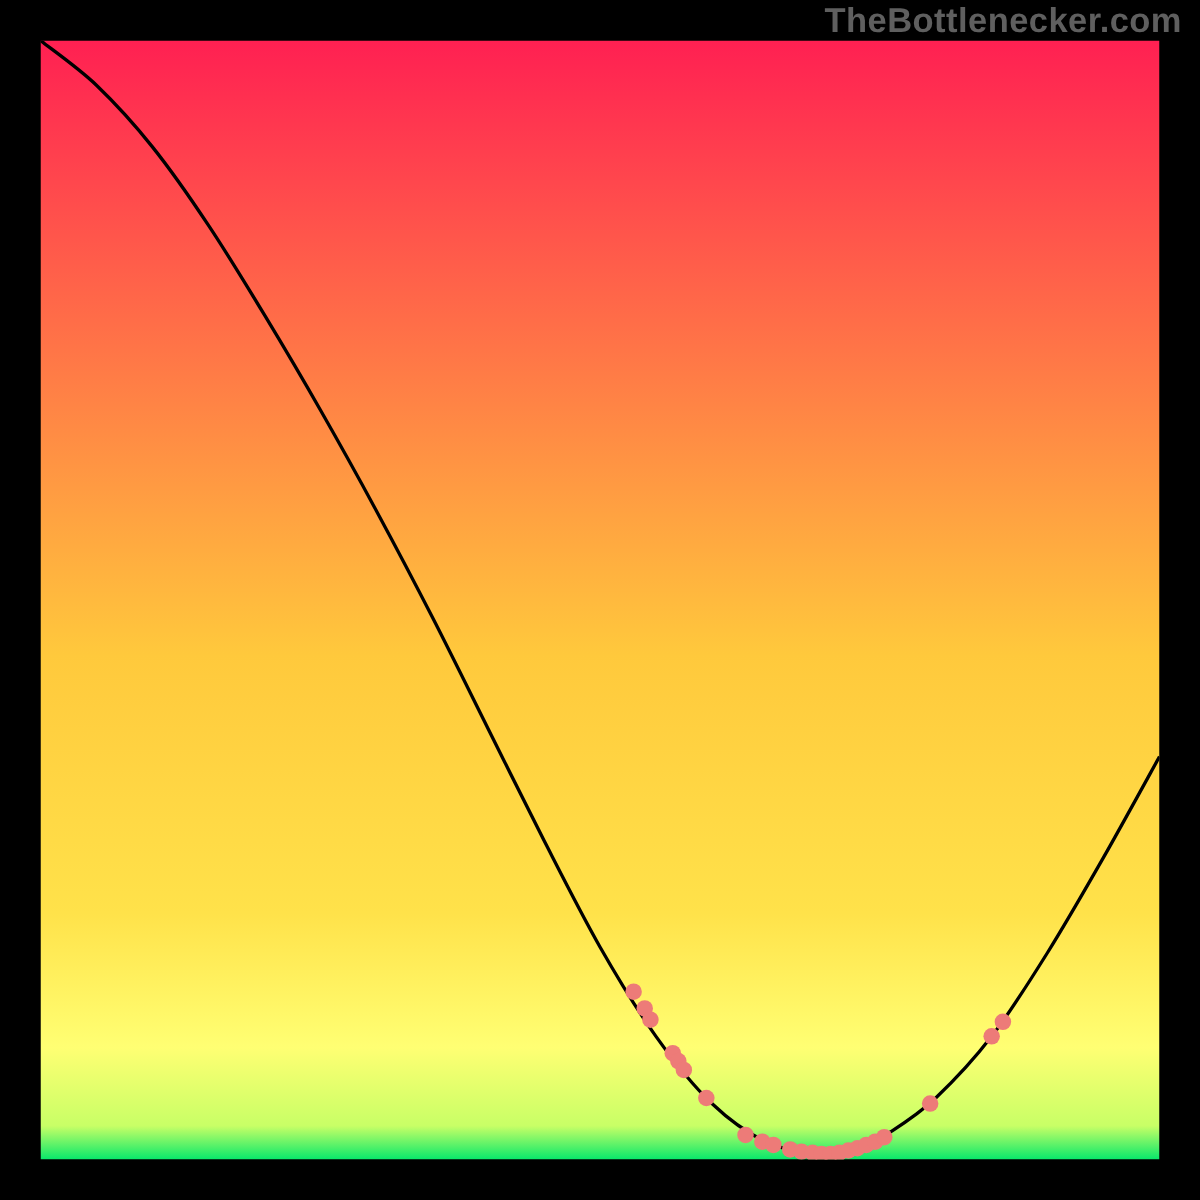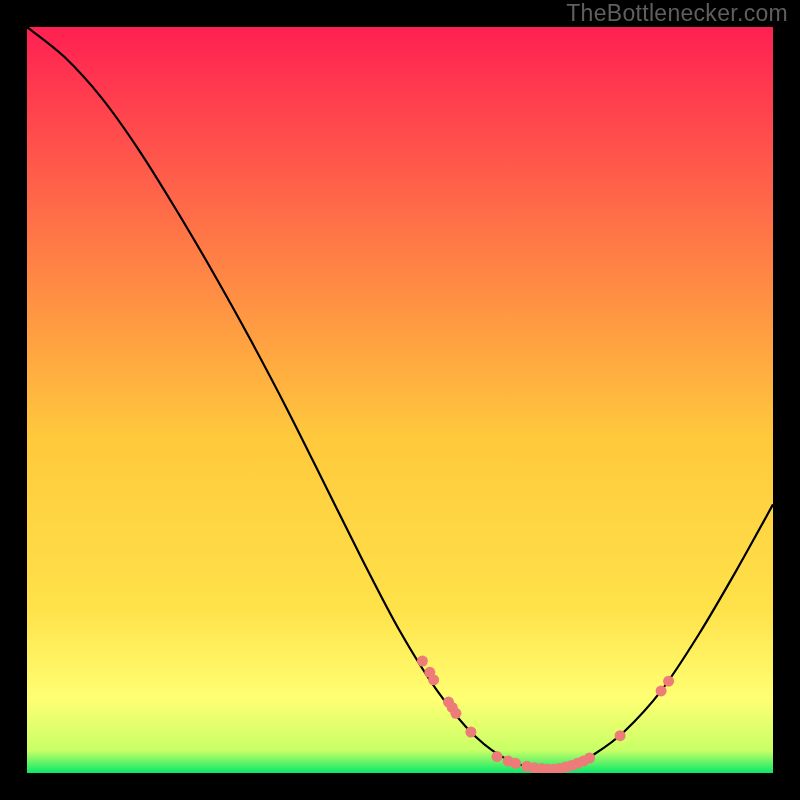--- a/index.html
+++ b/index.html
@@ -16,21 +16,21 @@
     width: 800px;
     height: 800px;
     background: #000;
   }
   .watermark {
     position: absolute;
     top: 0;
     right: 12px;
     color: #5f5f5f;
     font-size: 23px;
-    font-weight: 400;
+    font-weight: 700;
     letter-spacing: 0.3px;
     z-index: 10;
     user-select: none;
   }
   .plot-wrap {
     position: absolute;
     left: 27px;
     top: 27px;
     width: 746px;
     height: 746px;

